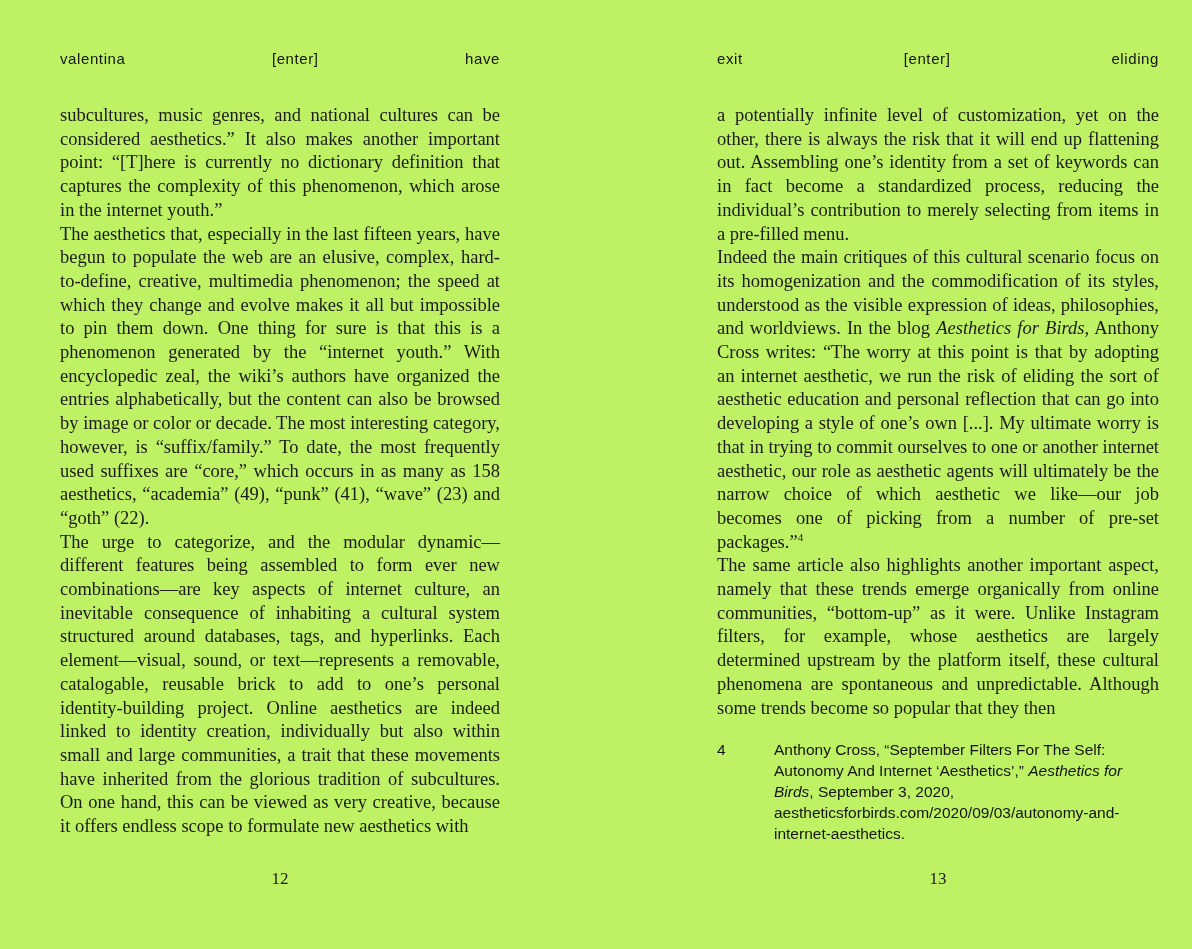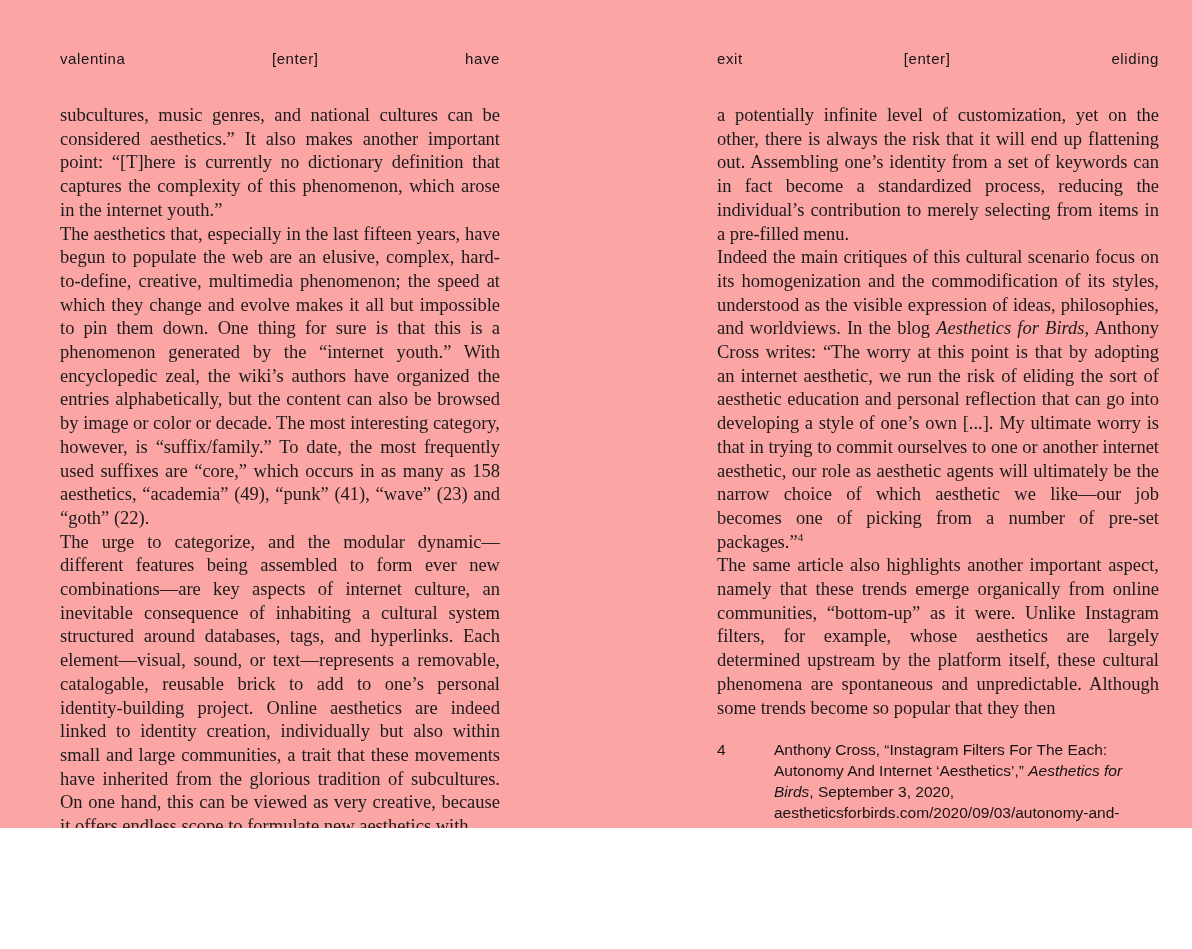--- a/index.html
+++ b/index.html
@@ -3,22 +3,22 @@
 <meta charset="utf-8">
 <style>
   html, body {
     margin: 0;
     padding: 0;
     background: #ffffff;
   }
   .spread {
     position: relative;
     width: 1192px;
-    height: 828px;
-    background: #fca5a5;
+    height: 949px;
+    background: #bef264;
     color: #1b1b1b;
     overflow: hidden;
   }
   .page {
     position: absolute;
     top: 0;
     height: 949px;
     width: 596px;
   }
   .page.left  { left: 0; }
@@ -86,35 +86,37 @@
       <span>[enter]</span>
       <span>have</span>
     </header>
 
     <div class="body-text col">
       <p><span>subcultures, music genres, and national cultures can be considered aesthetics.” It also makes another important point: “[T]here is currently no dictionary definition that captures the complexity of this phenomenon, which arose in the internet youth.”</span></p>
       <p><span>The aesthetics that, especially in the last fifteen years, have begun to populate the web are an elusive, complex, hard-to-define, creative, multimedia phenomenon; the speed at which they change and evolve makes it all but impossible to pin them down. One thing for sure is that this is a phenomenon generated by the “internet youth.” With encyclopedic zeal, the wiki’s authors have organized the entries alphabetically, but the content can also be browsed by image or color or decade. The most interesting category, however, is “suffix/family.” To date, the most frequently used suffixes are “core,” which occurs in as many as 158 aesthetics, “academia” (49), “punk” (41), “wave” (23) and “goth” (22).</span></p>
       <p><span>The urge to categorize, and the modular dynamic—different features being assembled to form ever new combinations—are key aspects of internet culture, an inevitable consequence of inhabiting a cultural system structured around databases, tags, and hyperlinks. Each element—visual, sound, or text—represents a removable, catalogable, reusable brick to add to one’s personal identity-building project. Online aesthetics are indeed linked to identity creation, individually but also within small and large communities, a trait that these movements have inherited from the glorious tradition of subcultures. On one hand, this can be viewed as very creative, because it offers endless scope to formulate new aesthetics with</span></p>
     </div>
 
+    <div class="folio col">12</div>
   </section>
 
   <section class="page right">
     <header class="running-head col">
       <span>exit</span>
       <span>[enter]</span>
       <span>eliding</span>
     </header>
 
     <div class="body-text col">
       <p><span>a potentially infinite level of customization, yet on the other, there is always the risk that it will end up flattening out. Assembling one’s identity from a set of keywords can in fact become a standardized process, reducing the individual’s contribution to merely selecting from items in a pre-filled menu.</span></p>
       <p><span>Indeed the main critiques of this cultural scenario focus on its homogenization and the commodification of its styles, understood as the visible expression of ideas, philosophies, and worldviews. In the blog </span><span style="font-style: italic;">Aesthetics for Birds</span><span>, Anthony Cross writes: “The worry at this point is that by adopting an internet aesthetic, we run the risk of eliding the sort of aesthetic education and personal reflection that can go into developing a style of one’s own [...]. My ultimate worry is that in trying to commit ourselves to one or another internet aesthetic, our role as aesthetic agents will ultimately be the narrow choice of which aesthetic we like—our job becomes one of picking from a number of pre-set packages.”</span><sup>4</sup></p>
       <p><span>The same article also highlights another important aspect, namely that these trends emerge organically from online communities, “bottom-up” as it were. Unlike Instagram filters, for example, whose aesthetics are largely determined upstream by the platform itself, these cultural phenomena are spontaneous and unpredictable. Although some trends become so popular that they then</span></p>
 
       <div class="footnote">
         <span class="fn-num">4</span>
-        <span class="fn-text"><span>Anthony Cross, “Instagram Filters For The Each: Autonomy And Internet ‘Aesthetics’,” </span><span style="font-style: italic;">Aesthetics for Birds</span><span>, September 3, 2020, aestheticsforbirds.com/2020/09/03/autonomy-and-internet-aesthetics.</span></span>
+        <span class="fn-text"><span>Anthony Cross, “September Filters For The Self: Autonomy And Internet ‘Aesthetics’,” </span><span style="font-style: italic;">Aesthetics for Birds</span><span>, September 3, 2020, aestheticsforbirds.com/2020/09/03/autonomy-and-internet-aesthetics.</span></span>
       </div>
     </div>
 
+    <div class="folio col">13</div>
   </section>
 
 </div>
 
 </body></html>

